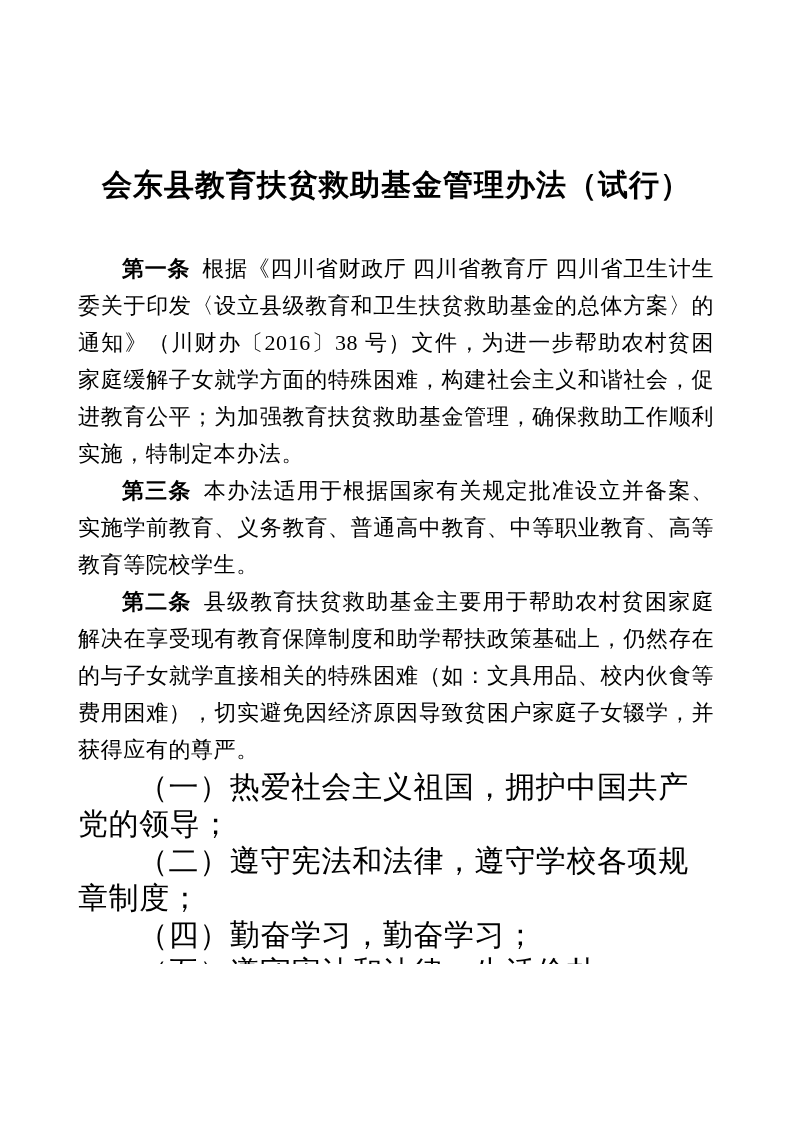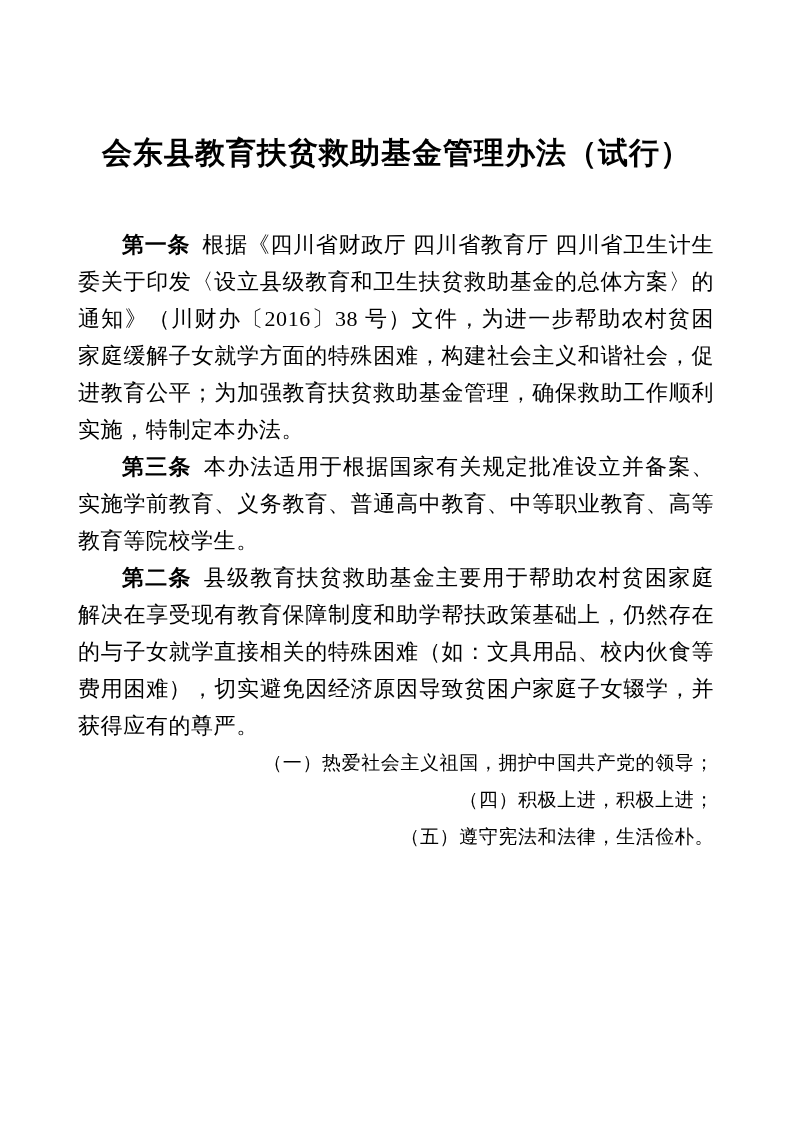--- a/index.html
+++ b/index.html
@@ -8,60 +8,61 @@
     background: #ffffff;
   }
   .page {
     position: relative;
     width: 793px;
     height: 932px;
     background: #ffffff;
     overflow: hidden;
     color: #000000;
     font-family: "Liberation Serif", "DejaVu Serif", serif;
+    margin-top: 32px;
   }
   .doc-title {
     position: absolute;
     top: 130px;
     left: 0;
     width: 100%;
     margin: 0;
     text-align: center;
     font-family: "Liberation Sans", "DejaVu Sans", sans-serif;
     font-weight: bold;
     font-size: 30px;
     line-height: 46px;
     letter-spacing: 1px;
   }
   .doc-body {
     position: absolute;
     left: 78px;
-    top: 226px;
+    top: 218px;
     width: 636px;
   }
   .para {
     margin: 0;
     font-size: 22px;
     line-height: 37px;
     letter-spacing: 0.6px;
     text-align: justify;
     text-indent: 2em;
   }
   .article-label {
     font-weight: bold;
     font-family: "Liberation Sans", "DejaVu Sans", sans-serif;
     margin-right: 0.55em;
   }
   .cond {
     margin: 0;
-    font-size: 19px;
+    font-size: 30px;
     line-height: 37px;
     letter-spacing: 0.6px;
     text-indent: 2em;
-    text-align: right;
+    text-align: left;
   }
   .page-footer {
     position: absolute;
     left: 68px;
     top: 999px;
     font-size: 19px;
     line-height: 24px;
     letter-spacing: 3px;
     color: #3a3a3a;
     font-family: "Liberation Serif", "DejaVu Serif", serif;
@@ -77,20 +78,21 @@
   <div class="doc-body">
 
     <p class="para"><span class="article-label">第一条</span><span>根据《四川省财政厅 四川省教育厅 四川省卫生计生委关于印发〈设立县级教育和卫生扶贫救助基金的总体方案〉的通知》（川财办〔2016〕38 号）文件，为进一步帮助农村贫困家庭缓解子女就学方面的特殊困难，构建社会主义和谐社会，促进教育公平；为加强教育扶贫救助基金管理，确保救助工作顺利实施，特制定本办法。</span></p>
 
     <p class="para"><span class="article-label">第三条</span><span>本办法适用于根据国家有关规定批准设立并备案、实施学前教育、义务教育、普通高中教育、中等职业教育、高等教育等院校学生。</span></p>
 
     <p class="para"><span class="article-label">第二条</span><span>县级教育扶贫救助基金主要用于帮助农村贫困家庭解决在享受现有教育保障制度和助学帮扶政策基础上，仍然存在的与子女就学直接相关的特殊困难（如：文具用品、校内伙食等费用困难），切实避免因经济原因导致贫困户家庭子女辍学，并获得应有的尊严。</span></p>
 
 
     <p class="cond">（一）热爱社会主义祖国，拥护中国共产党的领导；</p>
-    <p class="cond">（四）积极上进，积极上进；</p>
+    <p class="cond">（二）遵守宪法和法律，遵守学校各项规章制度；</p>
+    <p class="cond">（四）勤奋学习，勤奋学习；</p>
     <p class="cond">（五）遵守宪法和法律，生活俭朴。</p>
 
   </div>
 
   <div class="page-footer">— 2 —</div>
 
 </div>
 
 </body></html>

